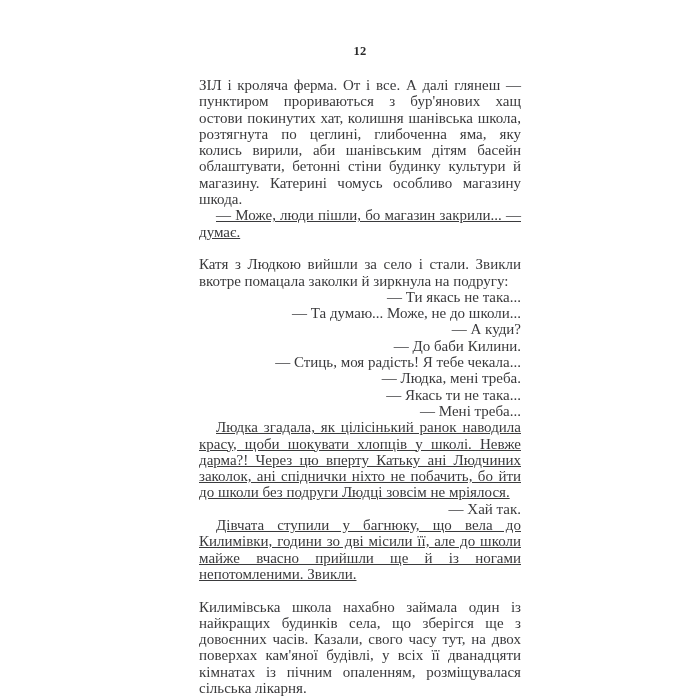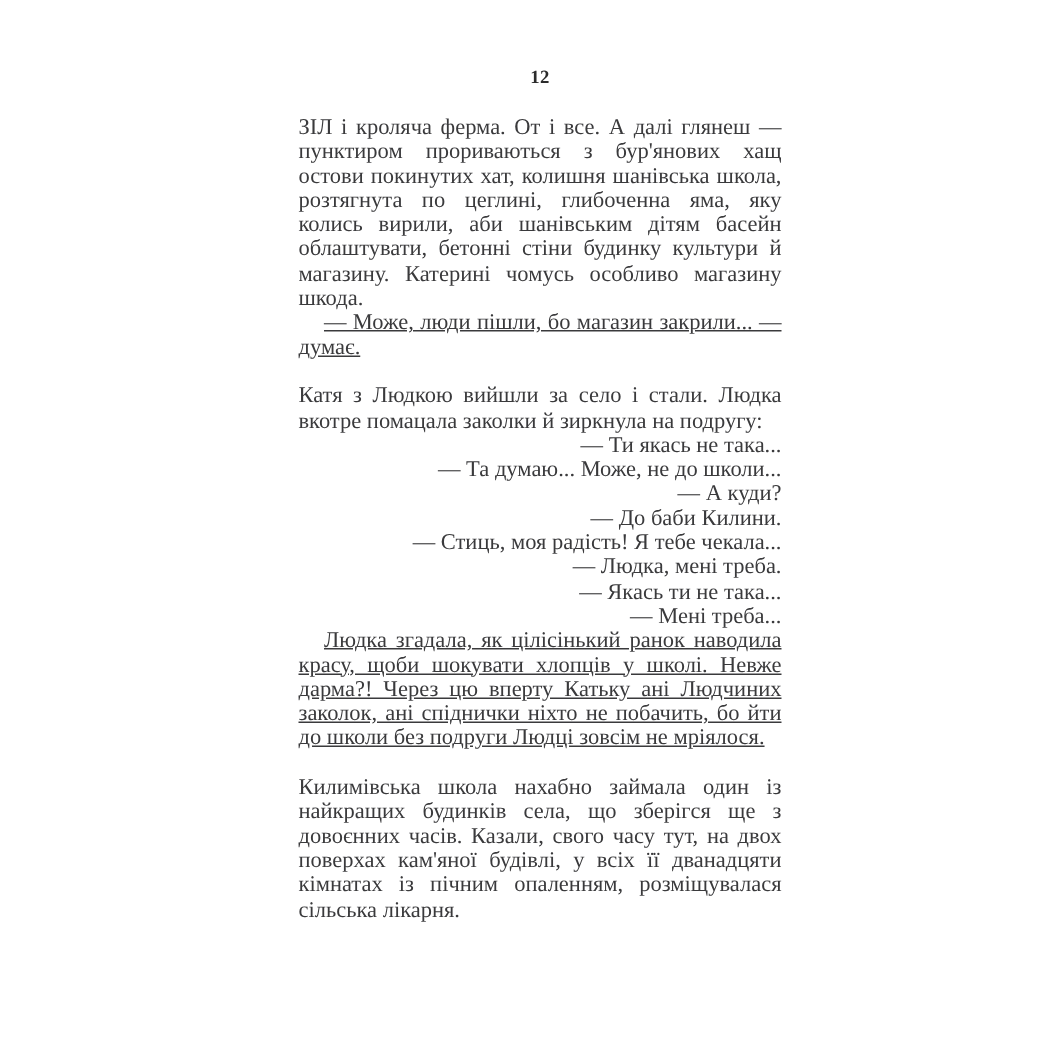--- a/index.html
+++ b/index.html
@@ -70,34 +70,36 @@
 
   <div class="folio">12</div>
 
   <div class="textblock">
 
     <p class="para flush">ЗІЛ і кроляча ферма. От і все. А далі глянеш — пунктиром прориваються з бур'янових хащ остови покинутих хат, колишня шанівська школа, розтягнута по цеглині, глибоченна яма, яку колись вирили, аби шанівським дітям басейн облаштувати, бетонні стіни будинку культури й магазину. Катерині чомусь особливо магазину шкода.</p>
     <p class="para indent last-line-left">— Може, люди пішли, бо магазин закрили... — думає.</p>
 
     <div class="blockgap"></div>
 
-    <p class="para flush">Катя з Людкою вийшли за село і стали. Людка вкотре помацала заколки й зиркнула на подругу:</p>
+    <p class="para flush">Катя з Людкою вийшли за село і стали. Звикли вкотре помацала заколки й зиркнула на подругу:</p>
 
     <p class="dialogue">— Ти якась не така...</p>
     <p class="dialogue">— Та думаю... Може, не до школи...</p>
     <p class="dialogue">— А куди?</p>
     <p class="dialogue">— До баби Килини.</p>
     <p class="dialogue">— Стиць, моя радість! Я тебе чекала...</p>
     <p class="dialogue">— Людка, мені треба.</p>
     <p class="dialogue">— Якась ти не така...</p>
     <p class="dialogue">— Мені треба...</p>
 
     <p class="para indent last-line-left">Людка згадала, як цілісінький ранок наводила красу, щоби шокувати хлопців у школі. Невже дарма?! Через цю вперту Катьку ані Людчиних заколок, ані спіднички ніхто не побачить, бо йти до школи без подруги Людці зовсім не мріялося.</p>
 
+    <p class="dialogue">— Хай так.</p>
 
+    <p class="para indent last-line-left">Дівчата ступили у багнюку, що вела до Килимівки, години зо дві місили її, але до школи майже вчасно прийшли ще й із ногами непотомленими. Звикли.</p>
 
     <div class="blockgap"></div>
 
     <p class="para flush last-line-left">Килимівська школа нахабно займала один із найкращих будинків села, що зберігся ще з довоєнних часів. Казали, свого часу тут, на двох поверхах кам'яної будівлі, у всіх її дванадцяти кімнатах із пічним опаленням, розміщувалася сільська лікарня.</p>
 
   </div>
 
 </div>
 
 </body></html>

